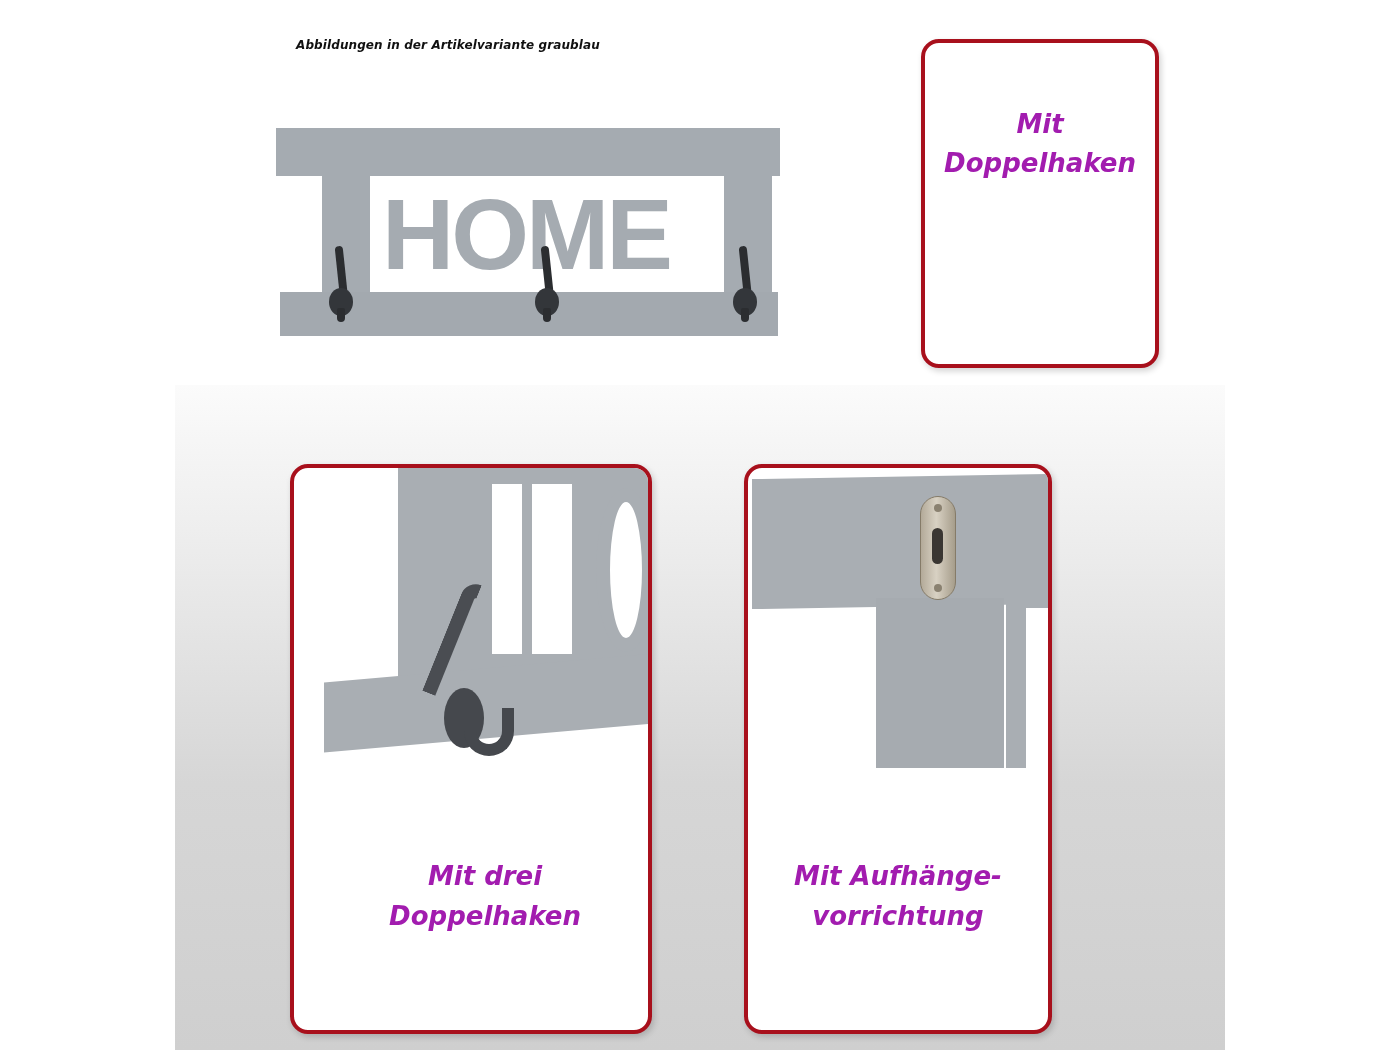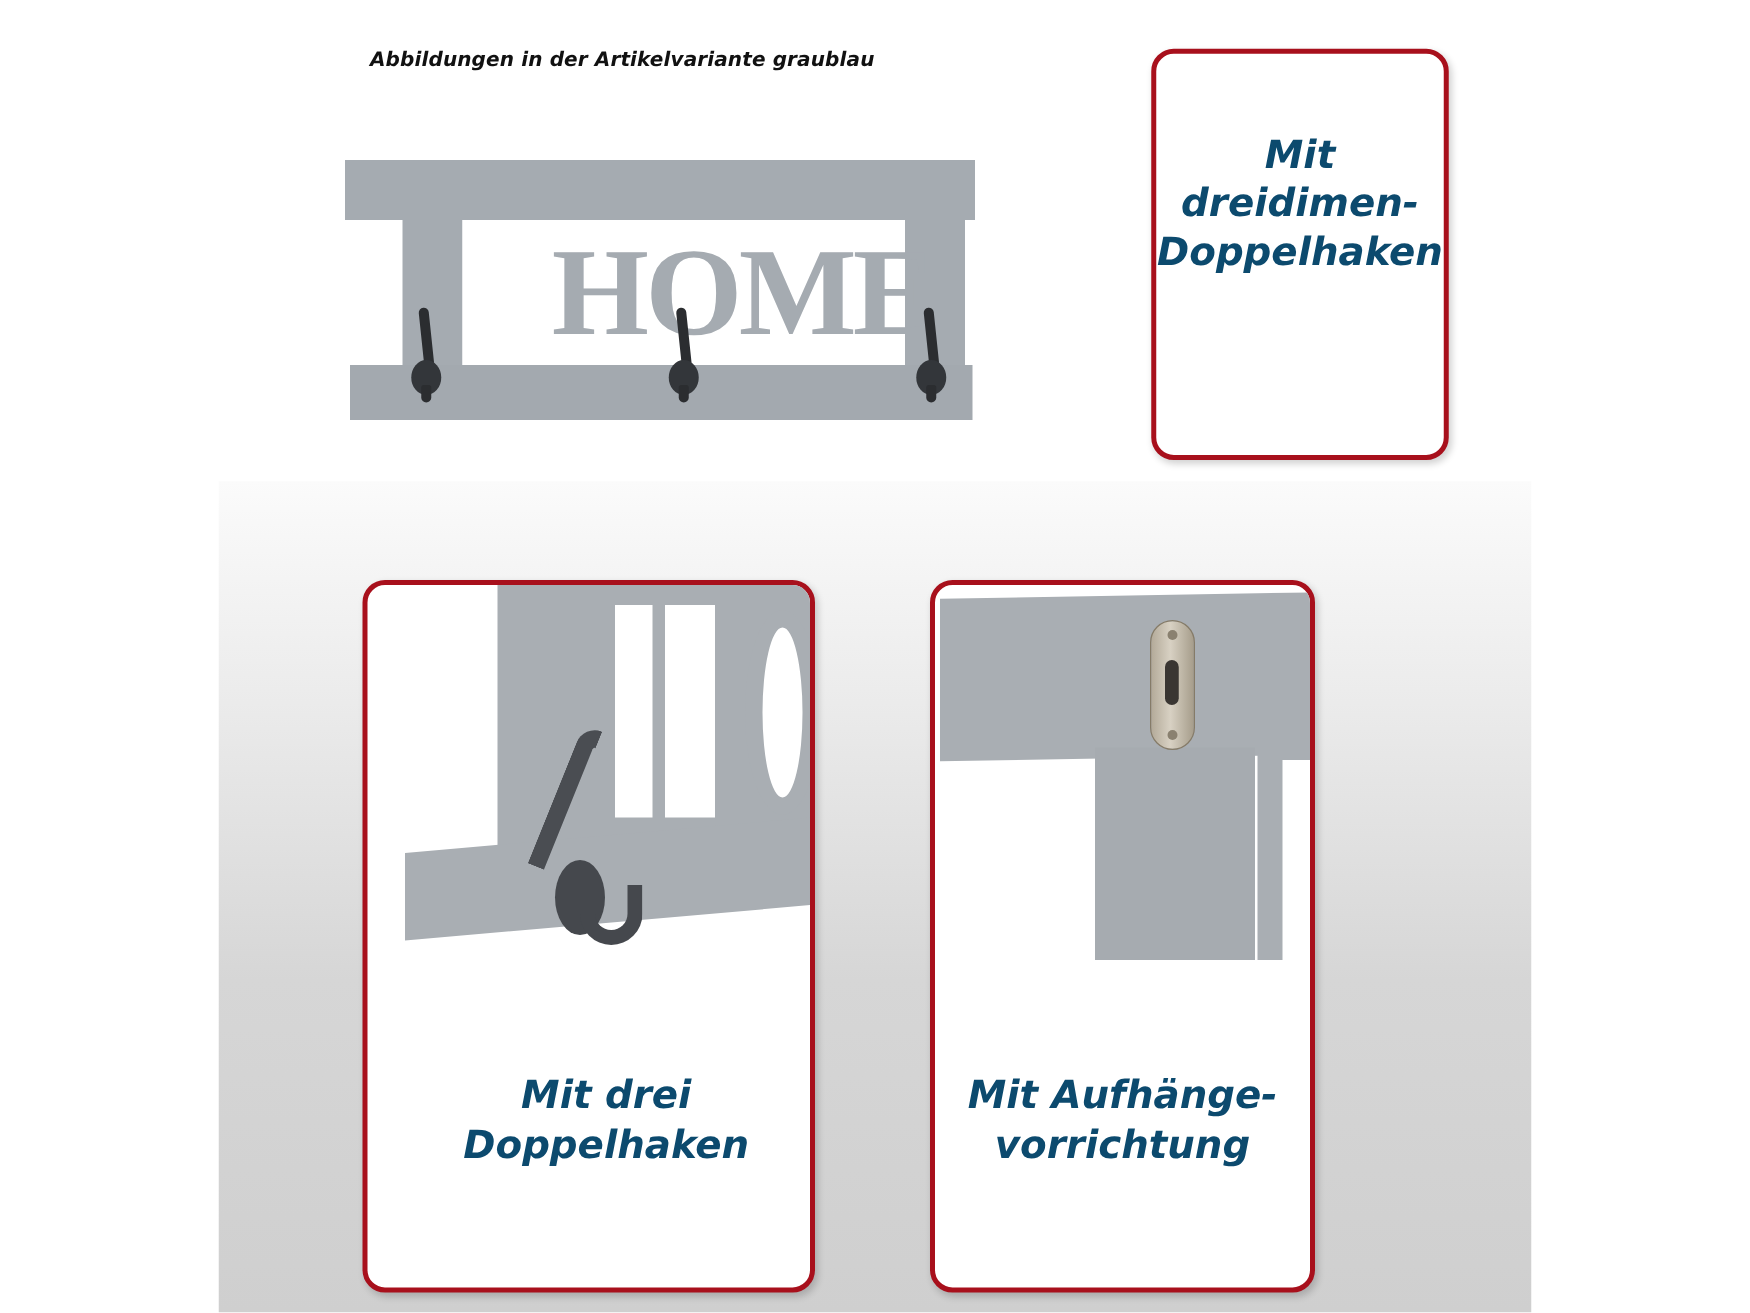--- a/index.html
+++ b/index.html
@@ -1,58 +1,58 @@
 <!DOCTYPE html>
 <html><head>
 <meta charset="utf-8">
 <style>
   * { box-sizing: border-box; margin: 0; padding: 0; }
   html, body { width: 1400px; height: 1050px; background: #ffffff; overflow: hidden; }
   body { position: relative; font-family: "DejaVu Sans", sans-serif; }
 
   .caption-top {
     position: absolute; left: 296px; top: 38px;
-    font-size: 16px; font-weight: bold; font-style: italic; color: #111;
+    font-size: 12px; font-weight: bold; font-style: italic; color: #111;
     letter-spacing: 0.1px;
   }
 
   
   .backdrop {
     position: absolute; left: 175px; top: 385px; width: 1050px; height: 665px;
     background: linear-gradient(to bottom, #fbfbfb 0%, #ececec 25%, #d6d6d6 60%, #cfcfcf 100%);
   }
 
   
   .rack { position: absolute; left: 276px; top: 128px; width: 504px; height: 210px; }
   .rack .top-rail { position: absolute; left: 0; top: 0; width: 504px; height: 48px; background: #a5abb1; }
   .rack .bottom-rail { position: absolute; left: 4px; top: 164px; width: 498px; height: 44px; background: #a3a9af; }
   .rack .post-l { position: absolute; left: 46px; top: 40px; width: 48px; height: 130px; background: #a5abb1; }
   .rack .post-r { position: absolute; left: 448px; top: 40px; width: 48px; height: 130px; background: #a5abb1; }
   .rack .letter-panel { position: absolute; left: 94px; top: 48px; width: 354px; height: 116px; background: #fff; }
   .rack .letters {
     position: absolute; left: 106px; top: 50px; width: 340px; height: 112px;
-    font-family: Liberation Serif, serif; font-weight: bold; font-size: 100px; line-height: 112px;
-    color: #a5abb1; letter-spacing: -3px; text-align: right; margin-left: 24px;
+    font-family: Liberation Sans, sans-serif; font-weight: bold; font-size: 100px; line-height: 112px;
+    color: #a5abb1; letter-spacing: -3px; text-align: left;
   }
   .hook { position: absolute; width: 26px; height: 70px; }
   .hook .stem { position: absolute; left: 9px; top: 0; width: 8px; height: 46px; background: #2b2d30; border-radius: 4px 4px 2px 2px; transform: rotate(-6deg); }
   .hook .plate { position: absolute; left: 1px; top: 42px; width: 24px; height: 28px; background: #33363a; border-radius: 50%; }
   .hook .tip { position: absolute; left: 9px; top: 62px; width: 8px; height: 14px; background: #2b2d30; border-radius: 2px 2px 4px 4px; }
 
   
   .card {
     position: absolute; background: #fff;
     border: 4px solid #a8101c; border-radius: 18px;
     box-shadow: 2px 3px 6px rgba(0,0,0,0.18);
     overflow: hidden;
   }
   .card-text {
     position: absolute; left: 0; width: 100%;
     text-align: center; font-weight: bold; font-style: italic;
-    font-size: 31px; line-height: 40px; color: #0c4a6e;
+    font-size: 26px; line-height: 40px; color: #a21caf;
   }
 
   .card-3d { left: 921px; top: 39px; width: 238px; height: 329px; }
   .card-3d .card-text { top: 62px; line-height: 39px; }
 
   .card-hooks { left: 290px; top: 464px; width: 362px; height: 570px; }
   .card-hooks .card-text { top: 388px; padding-left: 28px; }
 
   .card-mount { left: 744px; top: 464px; width: 308px; height: 570px; }
   .card-mount .card-text { top: 388px; }
@@ -104,21 +104,20 @@
   <div class="hook" style="left:456px; top:118px;">
     <div class="stem"></div>
       <div class="plate"></div>
       <div class="tip"></div>
   </div>
 </div>
 
 <div class="card card-3d">
   <div class="card-text">
     <div>Mit</div>
-    <div>dreidimen-</div>
     <div>Doppelhaken</div>
   </div>
 </div>
 
 <div class="card card-hooks">
   <div>
     <div class="dh-frame"></div>
     <div class="dh-win1"></div>
     <div class="dh-win2"></div>
     <div class="dh-oval"></div>

